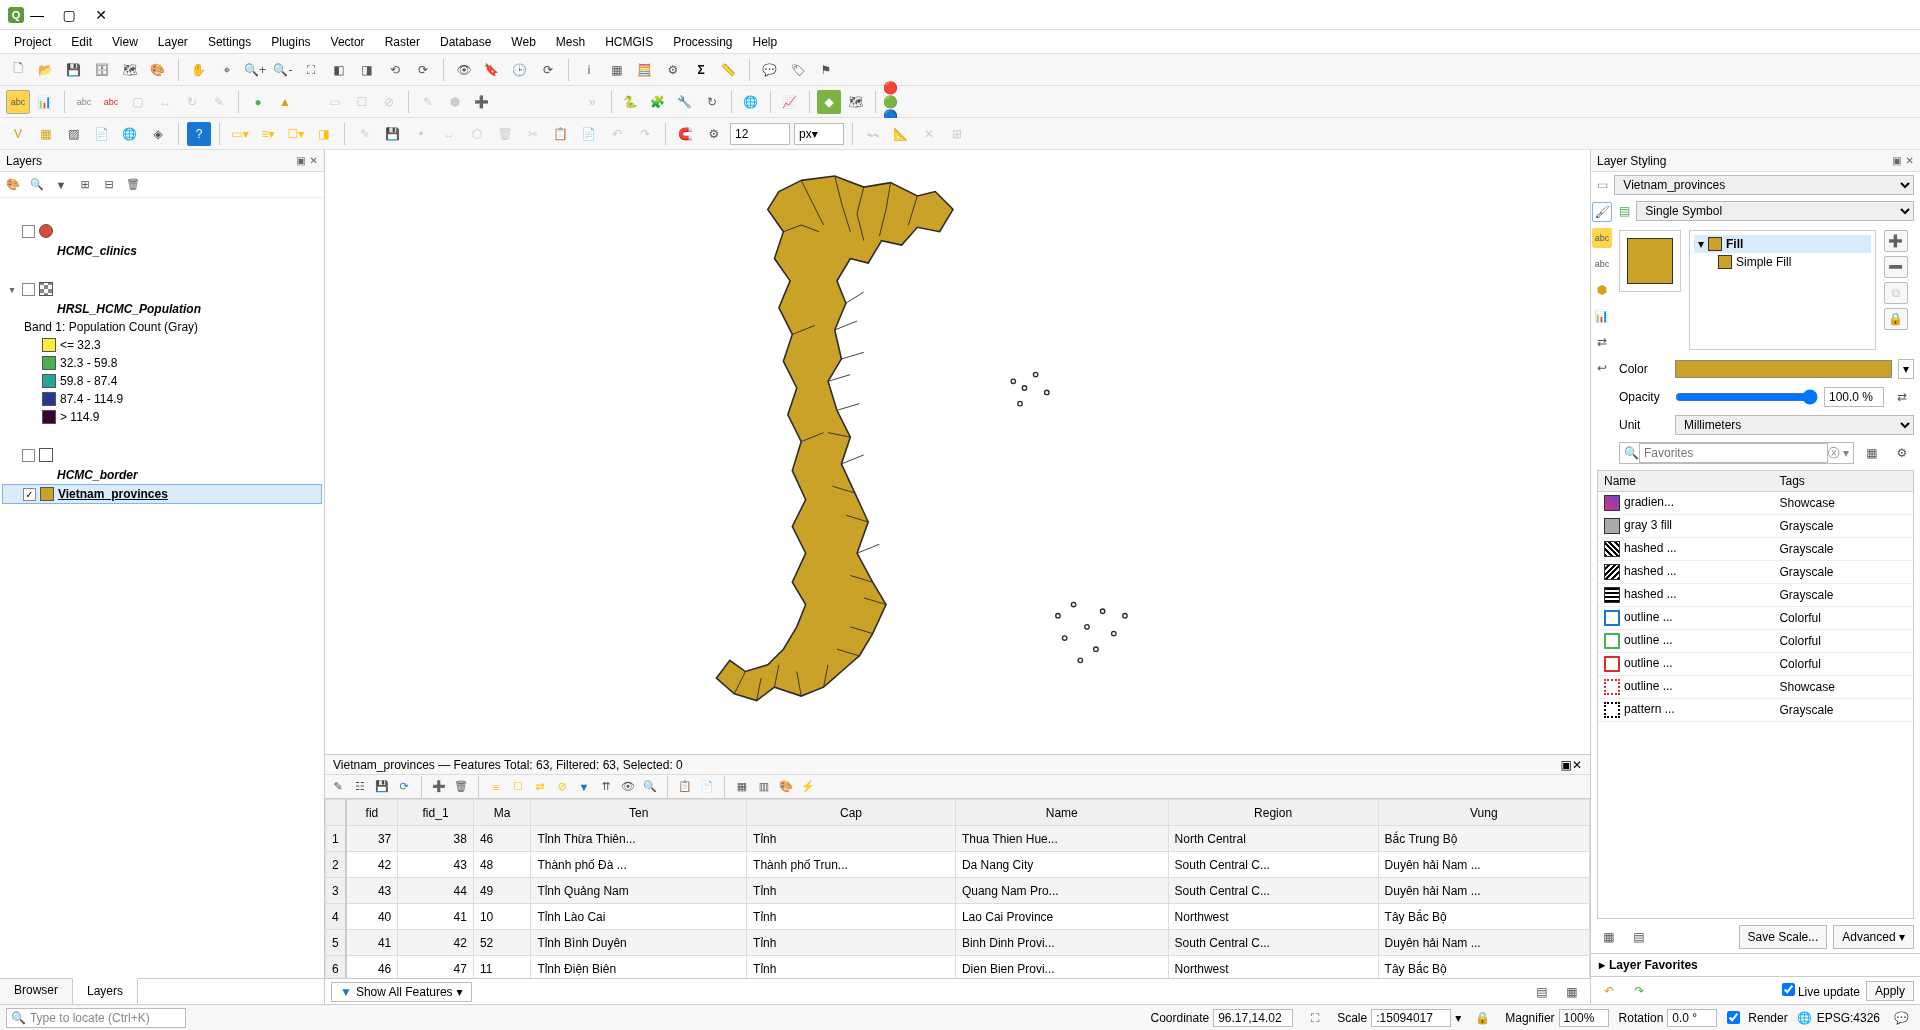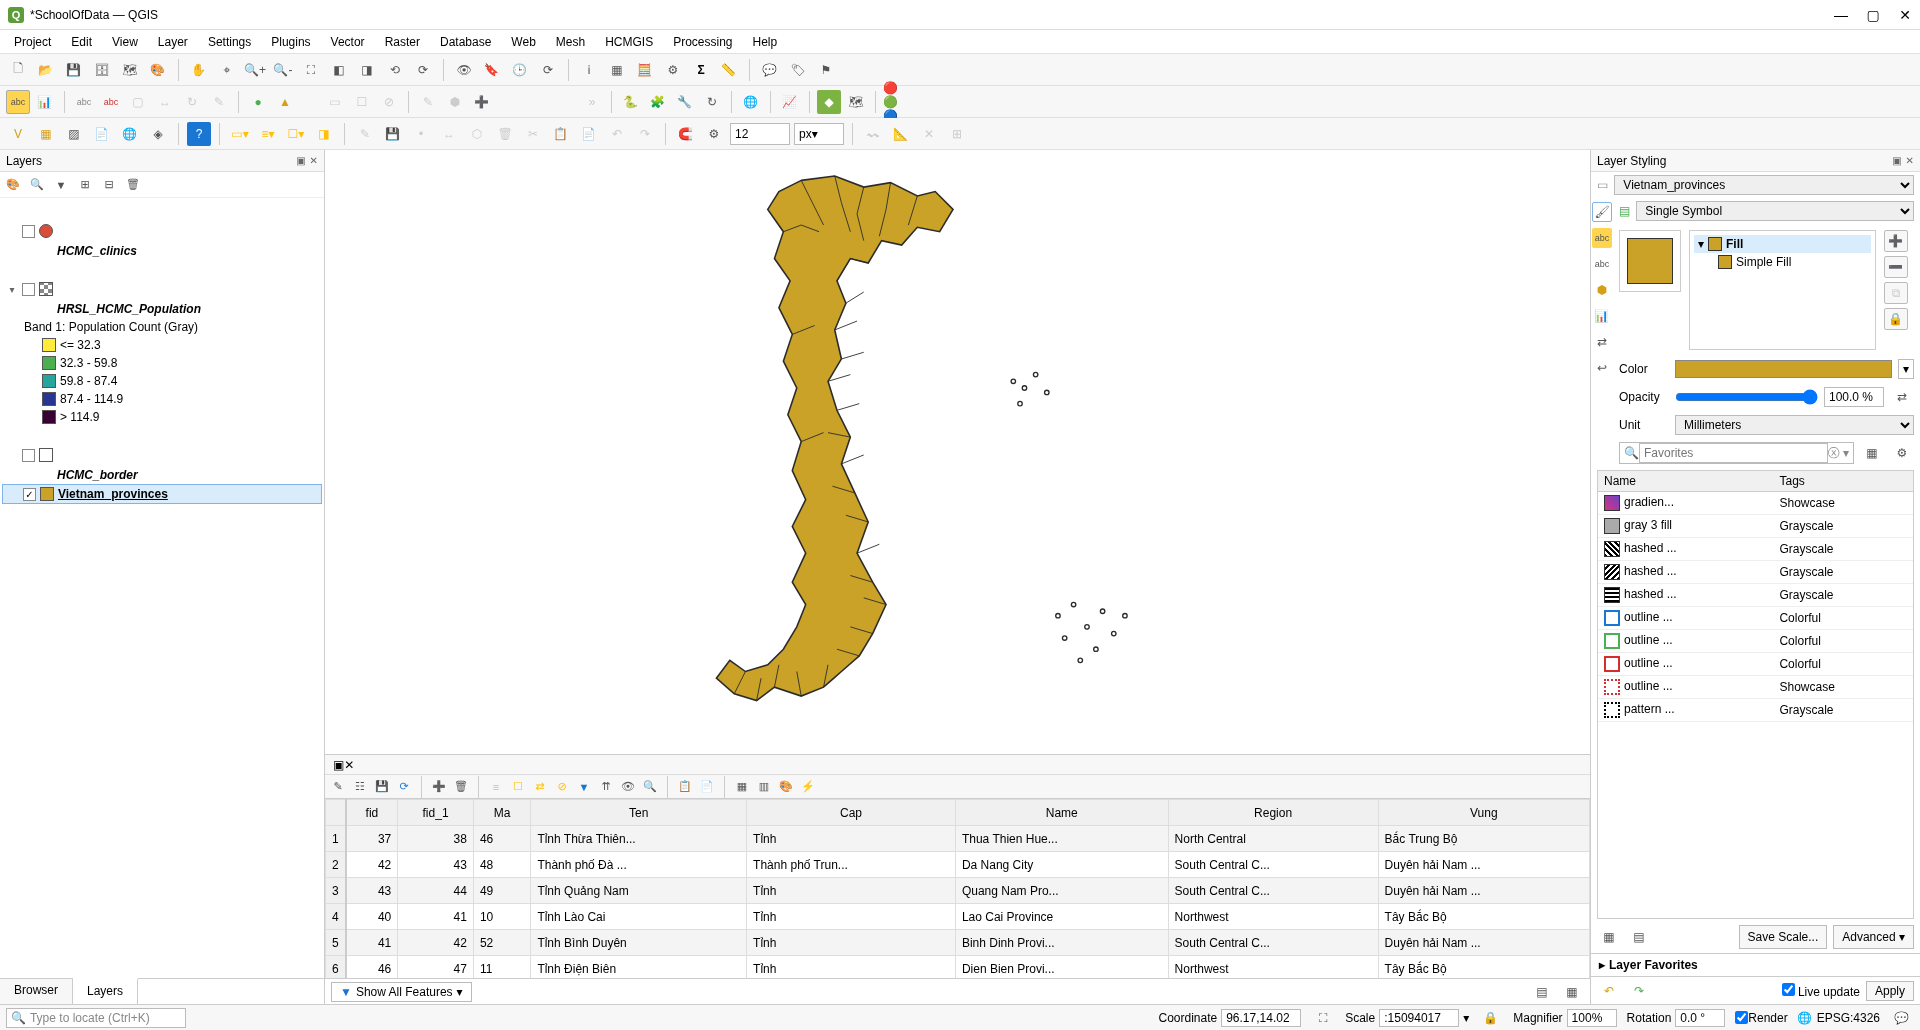--- a/index.html
+++ b/index.html
@@ -87,28 +87,27 @@
 .rp-rendering { padding:4px 8px; border-top:1px solid #ccc;}
 .rp-rendering .hdr{display:flex;align-items:center;gap:4px;font-weight:bold;cursor:pointer;}
 .rp-foot { border-top:1px solid #ccc; height:28px; display:flex; align-items:center; padding:0 6px; gap:6px;}
 .rp-foot .spacer{flex:1;}
 
 .statusbar { height:26px; background:#f7f7f7; border-top:1px solid #ccc; display:flex; align-items:center; padding:0 6px; gap:10px;}
 .statusbar .locate { border:1px solid #bbb; background:#fff; height:20px; width:180px; display:flex; align-items:center; padding:0 4px; color:#888;}
 .statusbar .spacer{flex:1;}
 .statusbar .field { display:flex; align-items:center; gap:4px;}
 .statusbar .field input{width:80px; height:18px; border:1px solid #bbb; padding:0 4px;}
-.statusbar label{display:flex;align-items:center;gap:0;}
+.statusbar label{display:flex;align-items:center;gap:8px;}
 </style>
 </head>
 <body>
 
 <div class="titlebar">
   <span class="q">Q</span>
-  <span class="title">*SchoolOfData — QGIS</span>
   <div class="win-controls">
     <span>—</span>
     <span>▢</span>
     <span>✕</span>
   </div>
 </div>
 
 <div class="menubar">
   <span>Project</span>
   <span>Edit</span>
@@ -331,20 +330,21 @@
               <circle cx="178" cy="210" r="1"></circle>
         <circle cx="192" cy="215" r="1"></circle>
               <circle cx="205" cy="200" r="1"></circle>
               <circle cx="185" cy="220" r="1"></circle>
         </g>
         </g>
       </svg>
     </div>
 
     <div class="attr-header">
+      <span class="ttl">Vietnam_provinces — Features Total: 63, Filtered: 63, Selected: 0</span>
       <span class="pin">▣</span>
       <span class="pin">✕</span>
     </div>
     <div class="attr-tb">
       <span class="tb-btn">✎</span>
       <span class="tb-btn">☷</span>
       <span class="tb-btn">💾</span>
       <span class="tb-btn" style="color:#1976d2">⟳</span>
       <span class="tb-sep"></span>
       <span class="tb-btn">➕</span>

